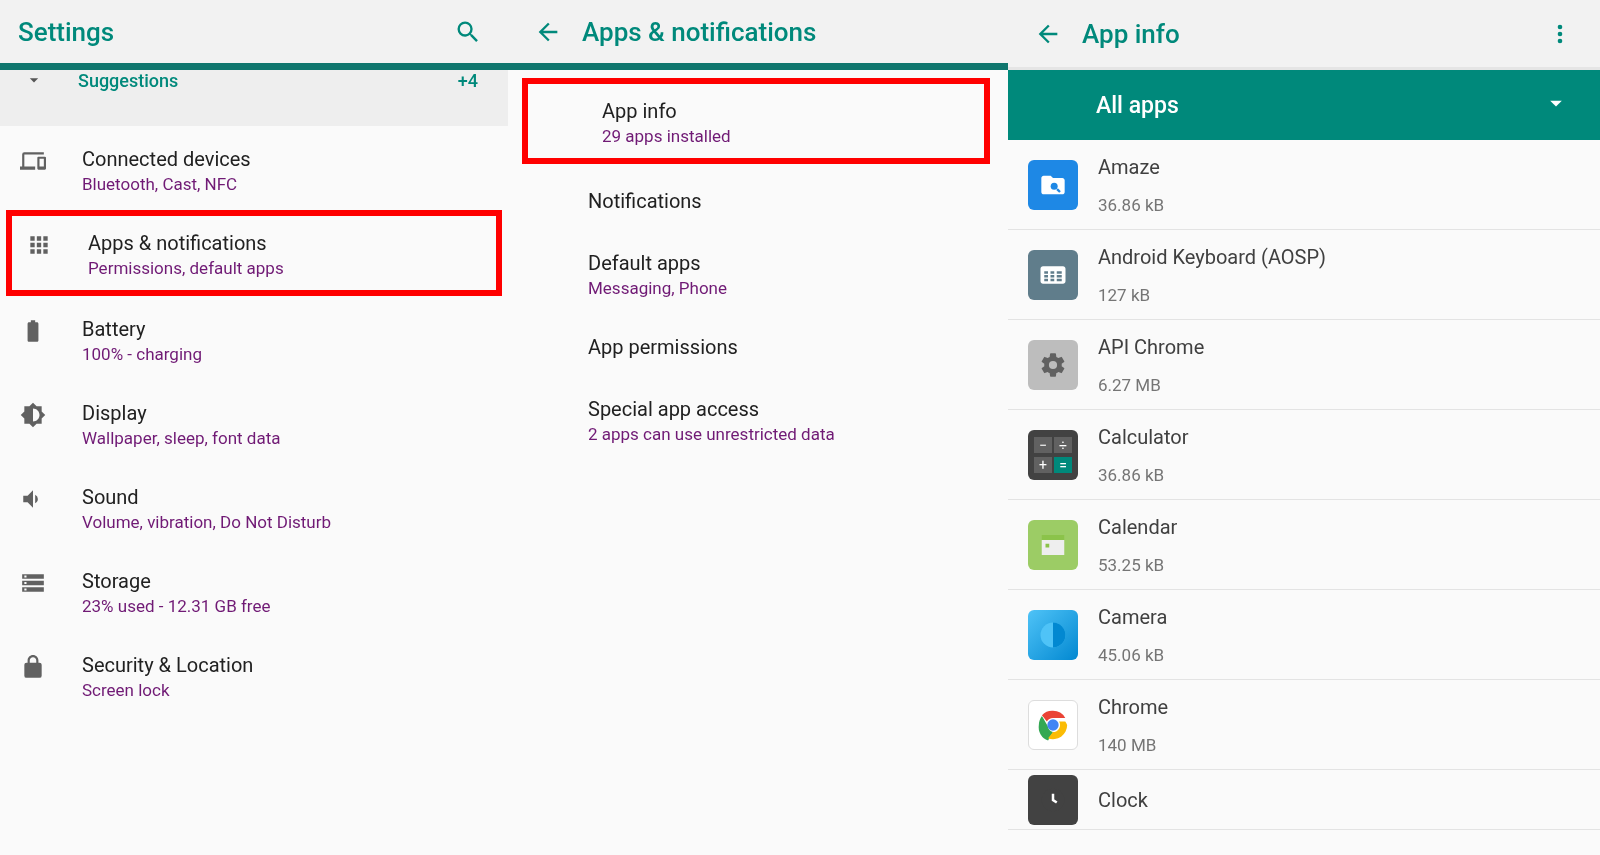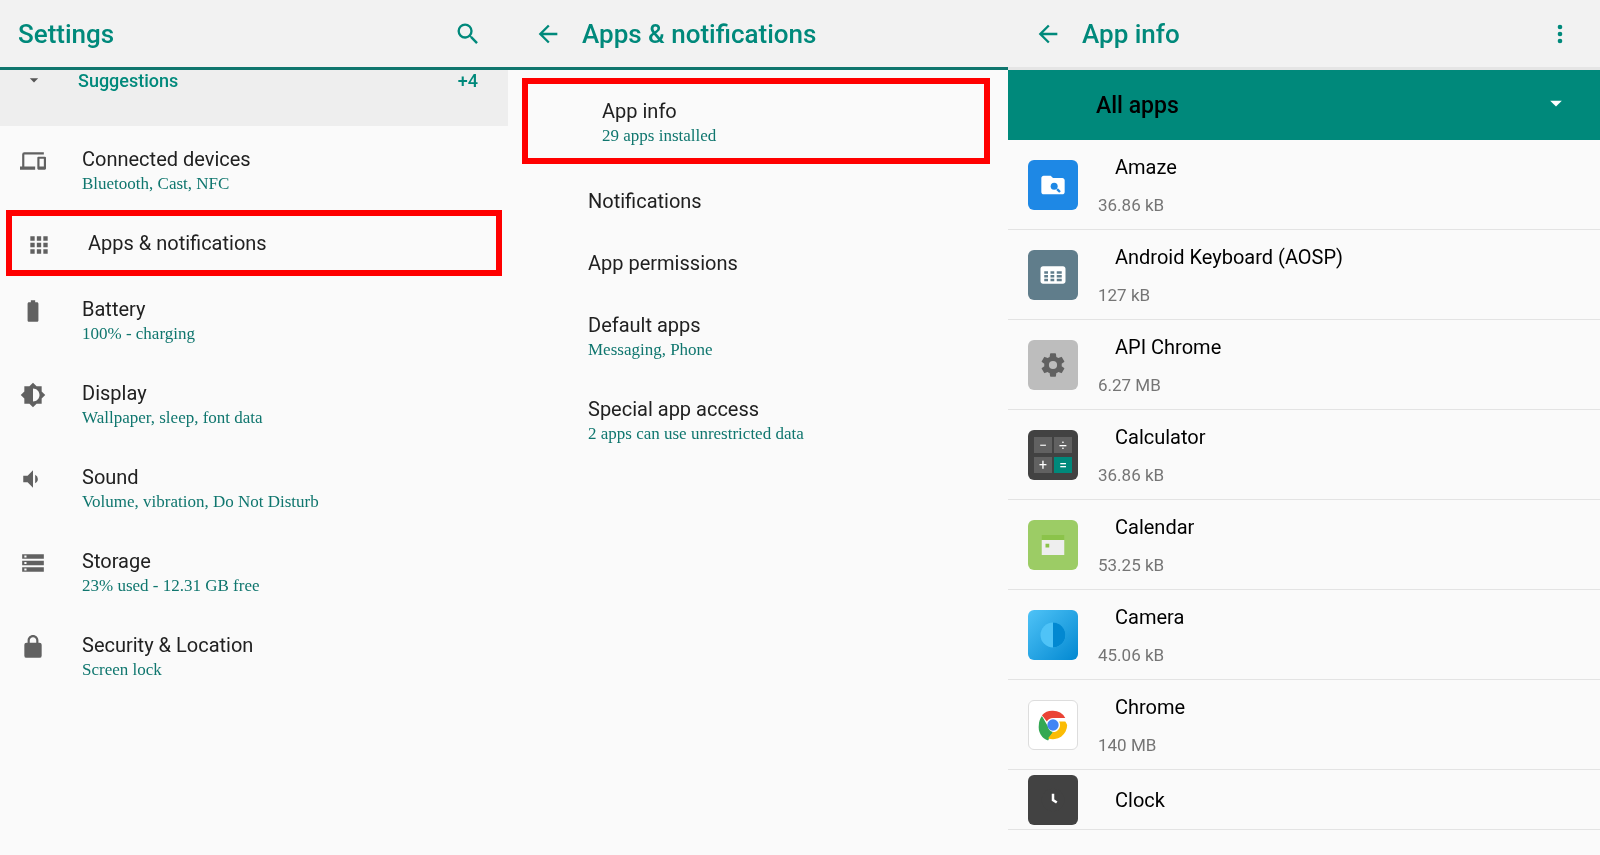--- a/index.html
+++ b/index.html
@@ -21,21 +21,21 @@
   .panel2 { width: 500px; }
   .panel3 { width: 592px; }
 
   
   .header {
     height: 70px;
     display: flex;
     align-items: center;
     padding: 0 18px;
     background: #f2f2f2;
-    border-bottom: 3px solid #0f766e;
+    border-bottom: 7px solid #0f766e;
   }
   .header-title {
     font-size: 26px;
     font-weight: 500;
     color: #00897b;
   }
   .header .spacer { flex: 1; }
   .icon-btn {
     width: 44px; height: 44px;
     display: flex; align-items: center; justify-content: center;
@@ -68,41 +68,41 @@
     width: 62px;
     display: flex;
     align-items: center;
     justify-content: flex-start;
     padding-top: 2px;
     color: #616161;
   }
   .row .icon-slot svg { width: 26px; height: 26px; fill: currentColor; }
   .row .text { flex: 1; }
   .row .title { font-size: 20px; color: #212121; line-height: 1.3; }
-  .row .sub { font-size: 17px; color: #0f766e; margin-top: 2px; font-family: Liberation Serif, serif; }
+  .row .sub { font-size: 17px; color: #701a75; margin-top: 2px; }
 
   .highlight {
     border: 6px solid #f00;
     margin: 0 6px;
     padding: 14px 14px 12px 14px;
   }
 
   
   .panel2 .content { padding-top: 0; }
   .panel2 .row { padding-left: 80px; }
   .panel2 .row.hl { padding-left: 74px; }
   .panel2 .highlight { margin: 8px 18px 4px 14px; }
   .panel2 .row .title { font-size: 20px; }
 
   
   .panel3 .header { background: #f2f2f2; border-bottom: 3px solid #e5e5e5; }
   .filter-bar {
     height: 70px;
     background: #00897b;
-    color: #000000;
+    color: #ffffff;
     display: flex;
     align-items: center;
     padding: 0 88px 0 88px;
     position: relative;
   }
   .filter-bar .label { font-size: 23px; font-weight: 500; }
   .filter-bar .chev-down {
     position: absolute;
     right: 30px;
     color: #fff;
@@ -120,21 +120,21 @@
   }
   .app-row .appicon {
     width: 50px; height: 50px;
     border-radius: 6px;
     margin-right: 20px;
     display: flex; align-items: center; justify-content: center;
     font-size: 22px;
     color: #fff;
     flex-shrink: 0;
   }
-  .app-row .text .title { font-size: 20px; color: #000000; margin-left: 17px; }
+  .app-row .text .title { font-size: 20px; color: #404040; }
   .app-row .text .sub { font-size: 17px; color: #757575; margin-top: 16px; }
 
   
   .ic-amaze { background: #1e88e5; }
   .ic-aosp { background: #607d8b; }
   .ic-api { background: #bdbdbd; }
   .ic-calc { background: #424242; }
   .ic-cal { background: #9ccc65; }
   .ic-cam { background: linear-gradient(135deg,#4fc3f7,#0288d1); border-radius: 50%; }
   .ic-chrome { background: #fff; border:1px solid #ddd; border-radius:50%; }
@@ -180,20 +180,21 @@
   </div>
 
   <div class="row highlight">
     <span class="icon-slot">
       <svg viewBox="0 0 24 24">
           <path d="M4 8h4V4H4v4zm6 12h4v-4h-4v4zm-6 0h4v-4H4v4zm0-6h4v-4H4v4zm6 0h4v-4h-4v4zm6-10v4h4V4h-4zm-6 4h4V4h-4v4zm6 6h4v-4h-4v4zm0 6h4v-4h-4v4z"></path>
         </svg>
     </span>
     <div class="text">
       <div class="title">Apps &amp; notifications</div>
+      <div class="sub">Permissions, default apps</div>
     </div>
   </div>
 
   <div class="row">
     <span class="icon-slot">
       <svg viewBox="0 0 24 24">
           <path d="M15.67 4H14V2h-4v2H8.33C7.6 4 7 4.6 7 5.33v15.33C7 21.4 7.6 22 8.33 22h7.33c.74 0 1.34-.6 1.34-1.33V5.33C17 4.6 16.4 4 15.67 4z"></path>
         </svg>
     </span>
     <div class="text">
@@ -273,28 +274,28 @@
     </div>
 
     <div class="row">
       <div class="text">
         <div class="title">Notifications</div>
       </div>
     </div>
 
     <div class="row">
       <div class="text">
-        <div class="title">App permissions</div>
+        <div class="title">Default apps</div>
+        <div class="sub">Messaging, Phone</div>
       </div>
     </div>
 
     <div class="row">
       <div class="text">
-        <div class="title">Default apps</div>
-        <div class="sub">Messaging, Phone</div>
+        <div class="title">App permissions</div>
       </div>
     </div>
 
     <div class="row">
       <div class="text">
         <div class="title">Special app access</div>
         <div class="sub">2 apps can use unrestricted data</div>
       </div>
     </div>
   </div>

